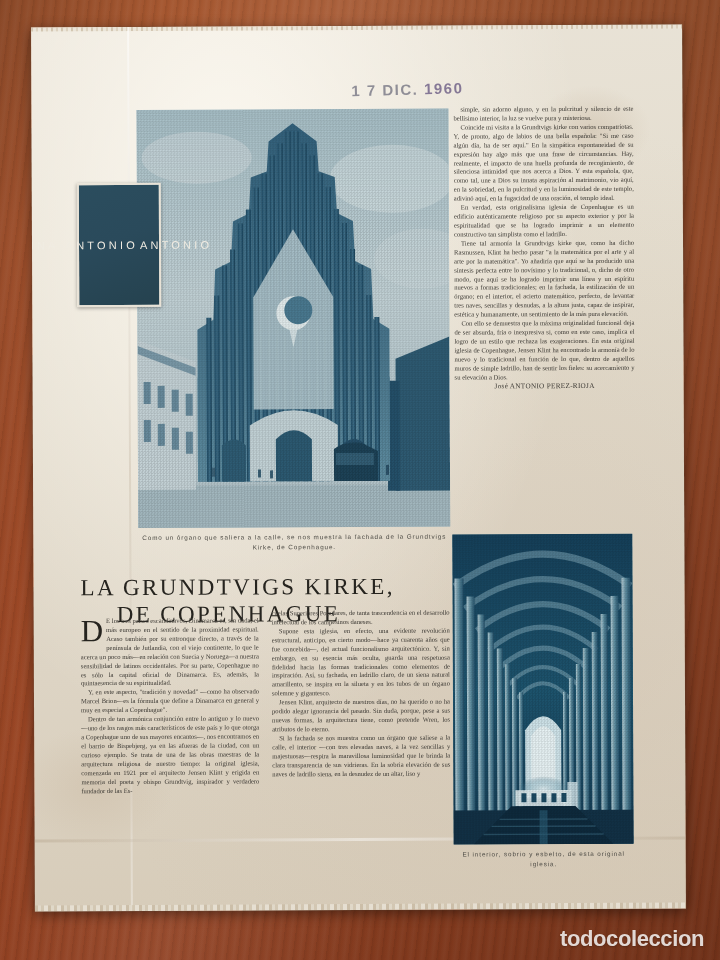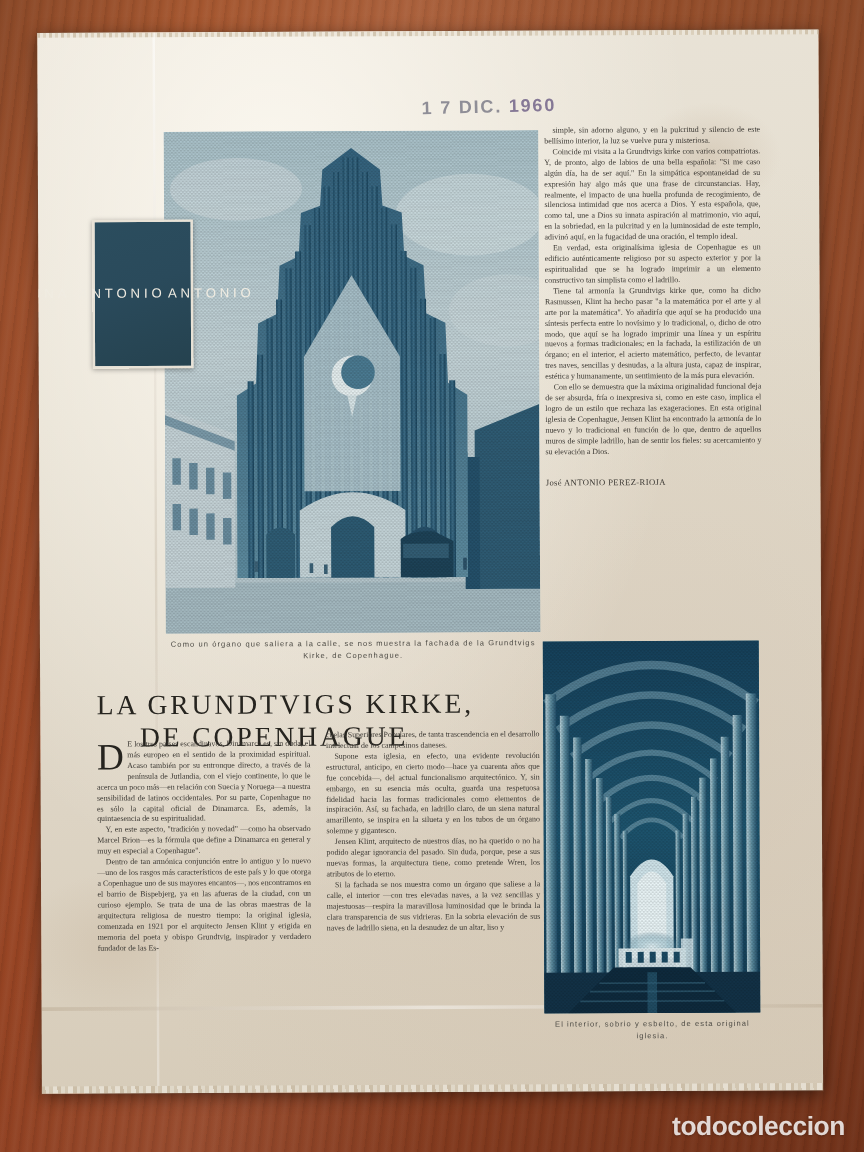--- a/index.html
+++ b/index.html
@@ -127,21 +127,21 @@
   .col p.noind{text-indent:0;}
   #col-top-right{left:422px;top:80px;width:180px;height:428px;}
   #col-bot-left{left:47px;top:583px;width:178px;height:290px;}
   #col-bot-right{left:238px;top:583px;width:178px;height:290px;}
   #col-bot-left{top:590px;}
   #dropcap{
     float:left;font-size:31px;line-height:.80;
     padding:2px 3px 0 0;font-family:"Liberation Serif",serif;color:#26241f;
   }
   #byline{
-    margin-top:16px;text-align:left;text-indent:0;
+    margin-top:0;text-align:center;text-indent:0;
     font-family:"Liberation Serif",serif;font-size:7.2px;letter-spacing:.3px;
   }
 
   
   #watermark{
     position:absolute;right:16px;bottom:8px;
     font-family:"Liberation Sans",sans-serif;
     font-size:22px;font-weight:700;letter-spacing:-.4px;
     color:rgba(255,255,255,.82);
     text-shadow:0 1px 2px rgba(0,0,0,.25);

